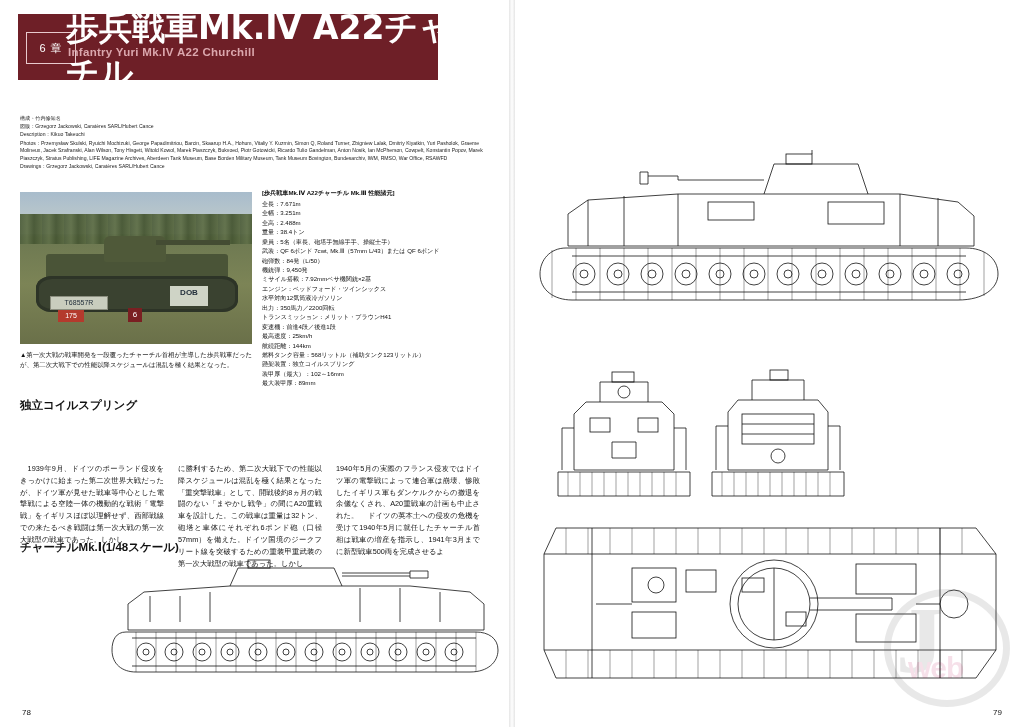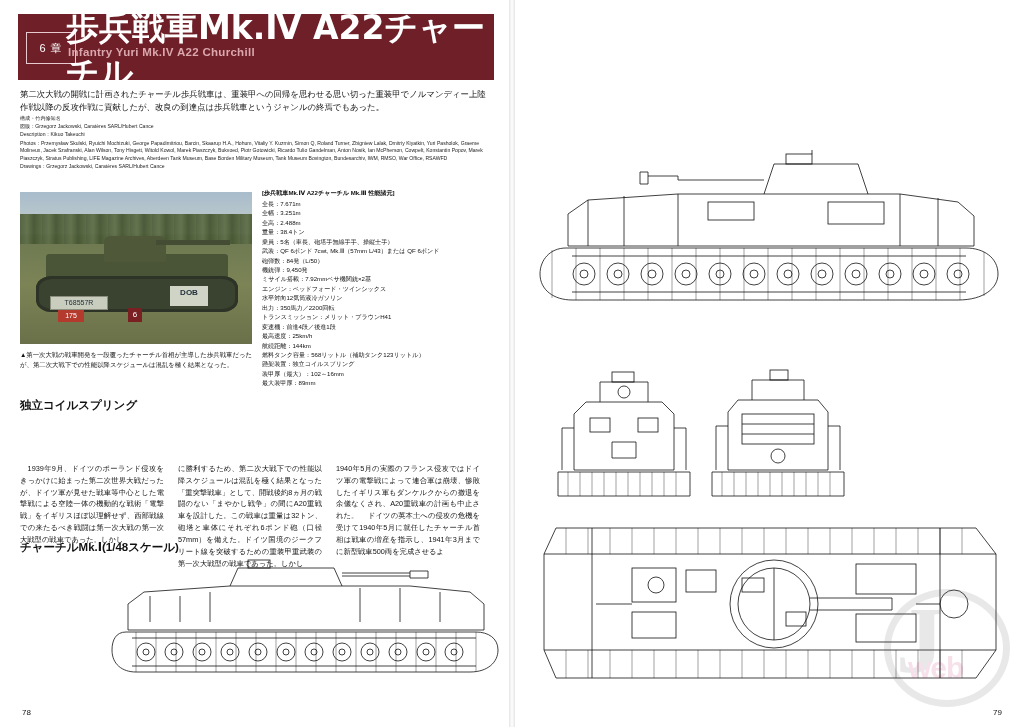--- a/index.html
+++ b/index.html
@@ -16,21 +16,21 @@
   .page{position:absolute;top:0;height:727px;background:#fff;overflow:hidden;}
   .page-left{left:0;width:512px;}
   .page-right{left:512px;width:512px;}
   .gutter{
     position:absolute;left:509px;top:0;width:6px;height:727px;
     background:linear-gradient(to right,rgba(0,0,0,0.10),rgba(0,0,0,0.02) 40%,rgba(0,0,0,0.02) 60%,rgba(0,0,0,0.10));
   }
 
   
   .banner{
-    position:absolute;left:18px;top:14px;width:476px;height:66px;
+    position:absolute;left:18px;top:14px;width:420px;height:66px;
     background:#6e1f27;
   }
   .chapter-box{
     position:absolute;left:8px;top:18px;width:48px;height:30px;
     border:1px solid #e8c9cd;color:#fff;
     display:flex;align-items:center;justify-content:center;
     font-size:11px;letter-spacing:1px;
   }
   .banner-title{
     position:absolute;left:66px;top:6px;color:#fff;
@@ -150,21 +150,20 @@
 <div class="spread">
 
   <div class="page page-left">
 
     <div class="banner">
       <div class="chapter-box">6 章</div>
     </div>
     <div class="banner-title">歩兵戦車Mk.Ⅳ A22チャーチル</div>
     <div class="banner-sub">Infantry Yuri Mk.IV A22 Churchill</div>
 
-    <div class="lede">第二次大戦の開戦に計画されたチャーチル歩兵戦車は、重装甲への回帰を思わせる思い切った重装甲でノルマンディー上陸作戦以降の反攻作戦に貢献したが、改良の到達点は歩兵戦車というジャンルの終焉でもあった。</div>
 
     <div class="credits">
       <div>構成・竹内修知名</div>
       <div>図版：Grzegorz Jackowski, Caratères SARL/Hubert Cance</div>
       <div>Description：Kikuo Takeuchi</div>
       <div>Photos：Przemysław Skulski, Ryuichi Mochizuki, George Papadimitriou, Barcin, Skaarup H.A., Hohum, Vitaliy Y. Kuzmin, Simon Q, Roland Turner, Zbigniew Lalak, Dmitriy Kiyatkin, Yuri Pasholok, Graeme Molineux, Jacek Szafranski, Alan Wilson, Tony Hisgett, Witold Kowol, Marek Piaszczyk, Bukvoed, Piotr Gotowicki, Ricardo Tulio Gandelman, Anton Nosik, Ian McPherson, Cowpelt, Konstantin Popov, Marek Piaszczyk, Stratus Publishing, LIFE Magazine Archives, Aberdeen Tank Museum, Base Borden Military Museum, Tank Museum Bovington, Bundesarchiv, IWM, RMSO, War Office, RSAWFD</div>
       <div>Drawings：Grzegorz Jackowski, Caratères SARL/Hubert Cance</div>
     </div>
 
     <div class="photo">

